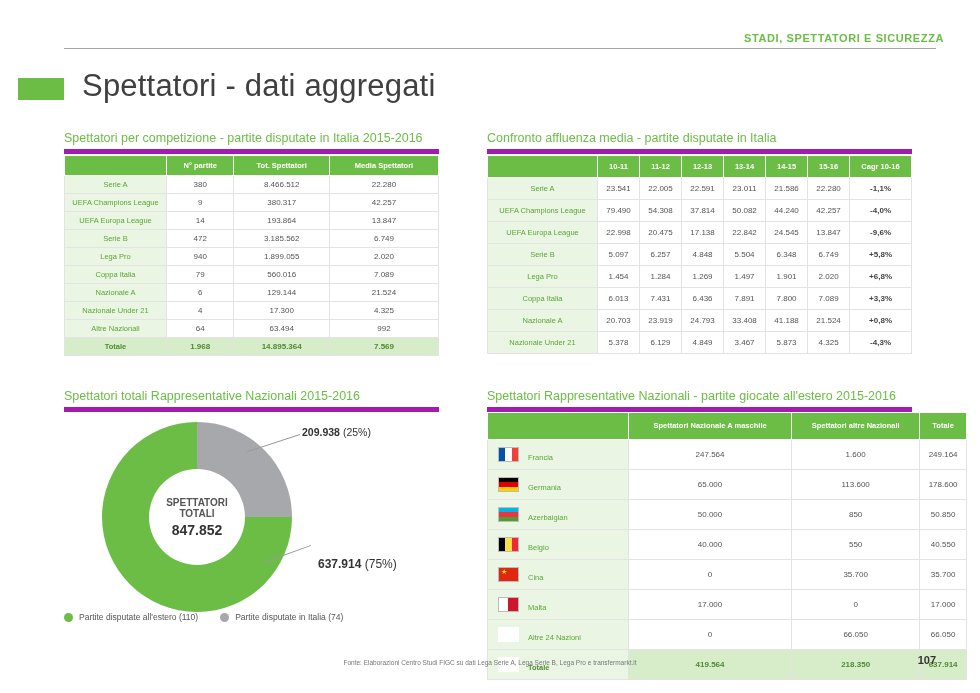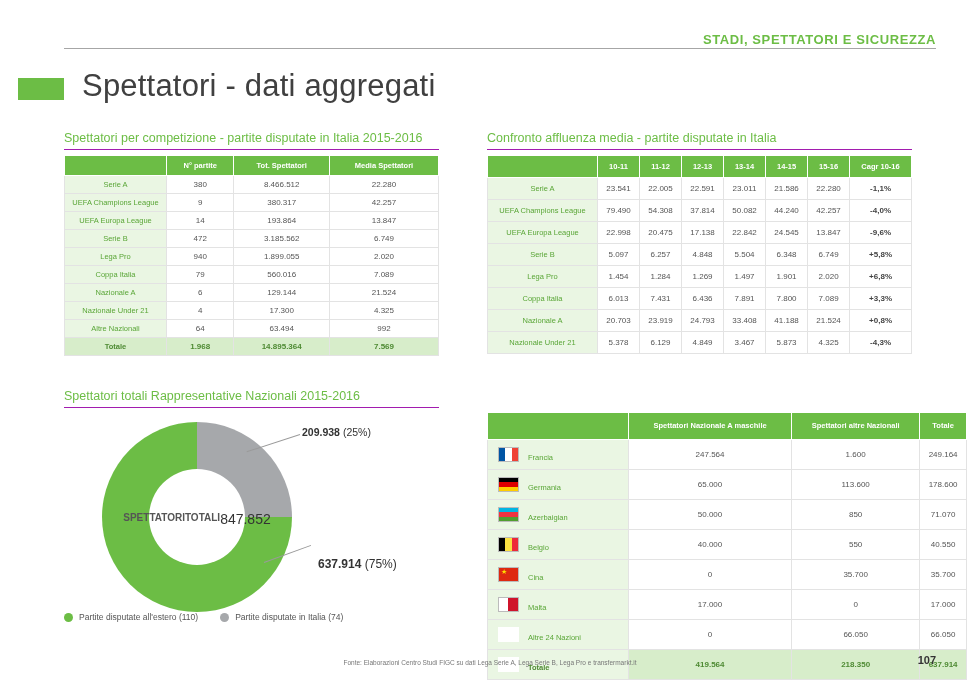--- a/index.html
+++ b/index.html
@@ -40,23 +40,23 @@
   .header-rule {
     position: absolute;
     left: 64px;
     top: 48px;
     width: 872px;
     height: 1px;
     background: #a6a6a6;
   }
   .header-label {
     position: absolute;
-    right: 44px;
+    right: 36px;
     top: 32px;
-    font-size: 13px;
+    font-size: 11px;
     letter-spacing: 0.6px;
     font-weight: bold;
     color: #6cbd45;
   }
   .title-block {
     position: absolute;
     left: 18px;
     top: 72px;
     width: 920px;
     height: 44px;
@@ -77,21 +77,21 @@
     font-weight: 300;
     color: #404040;
     letter-spacing: 0.2px;
   }
   
   .sec-title {
     position: absolute;
     font-size: 12.5px;
     color: #6cbd45;
     padding-bottom: 4px;
-    border-bottom: 1px solid #a21caf;
+    border-bottom: 5px solid #a21caf;
     white-space: nowrap;
   }
   #sec1 { left: 64px; top: 131px; width: 375px; }
   #sec2 { left: 487px; top: 131px; width: 425px; }
   #sec3 { left: 64px; top: 389px; width: 375px; }
   #sec4 { left: 487px; top: 389px; width: 425px; }
 
   
   table {
     border-collapse: collapse;
@@ -166,34 +166,34 @@
   }
   .donut-hole {
     position: absolute;
     left: 47px;
     top: 47px;
     width: 96px;
     height: 96px;
     border-radius: 50%;
     background: #ffffff;
     display: flex;
-    flex-direction: row;
+    flex-direction: column;
     align-items: center;
     justify-content: center;
     text-align: center;
   }
   .donut-hole .dl1 {
     font-size: 10px;
     font-weight: bold;
     color: #555;
     line-height: 11px;
   }
   .donut-hole .dl2 {
     font-size: 14px;
-    font-weight: normal;
+    font-weight: bold;
     color: #333;
     margin-top: 3px;
   }
   .lbl-top {
     position: absolute;
     left: 238px;
     top: 14px;
     font-size: 10.5px;
     color: #333;
     text-align: center;
@@ -320,20 +320,21 @@
   <div class="header-rule"></div>
 
   <div class="title-block">
     <div class="title-mark"></div>
     <div class="page-title">Spettatori - dati aggregati</div>
   </div>
 
   <div class="sec-title" id="sec1">Spettatori per competizione - partite disputate in Italia 2015-2016</div>
   <div class="sec-title" id="sec2">Confronto affluenza media - partite disputate in Italia</div>
   <div class="sec-title" id="sec3">Spettatori totali Rappresentative Nazionali 2015-2016</div>
+  <div class="sec-title" id="sec4">Spettatori Rappresentative Nazionali - partite giocate all'estero 2015-2016</div>
 
   <table id="table1">
     <thead>
         <tr>
           <th></th>
           <th>N° partite</th>
           <th>Tot. Spettatori</th>
           <th>Media Spettatori</th>
         </tr>
       </thead>
@@ -563,21 +564,21 @@
         </tr>
         <tr>
           <td class="flagcell">
             <div class="fwrap">
               <span class="flag flag-az"></span>
               <span class="fname">Azerbaigian</span>
             </div>
           </td>
           <td>50.000</td>
           <td>850</td>
-          <td>71.070</td>
+          <td>50.850</td>
         </tr>
         <tr>
           <td class="flagcell">
             <div class="fwrap">
               <span class="flag flag-be"></span>
               <span class="fname">Belgio</span>
             </div>
           </td>
           <td>40.000</td>
           <td>550</td>

